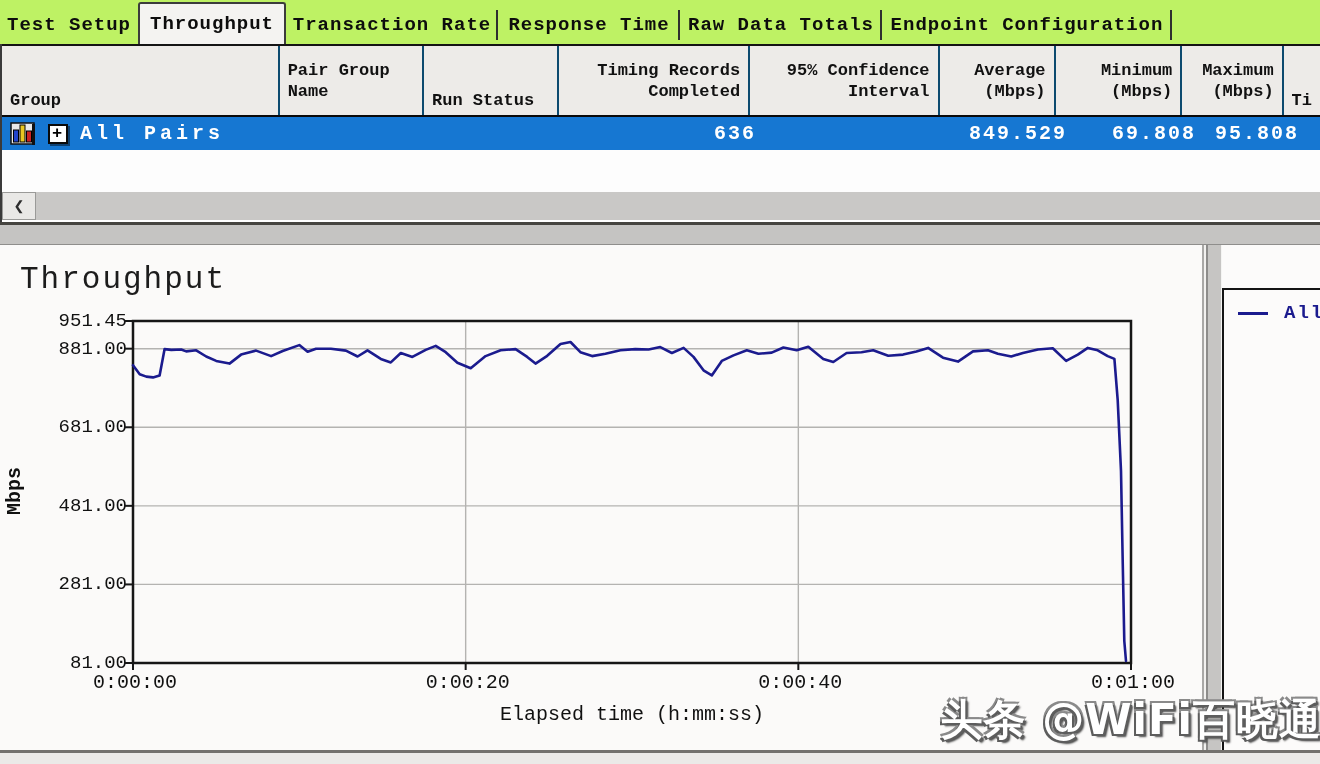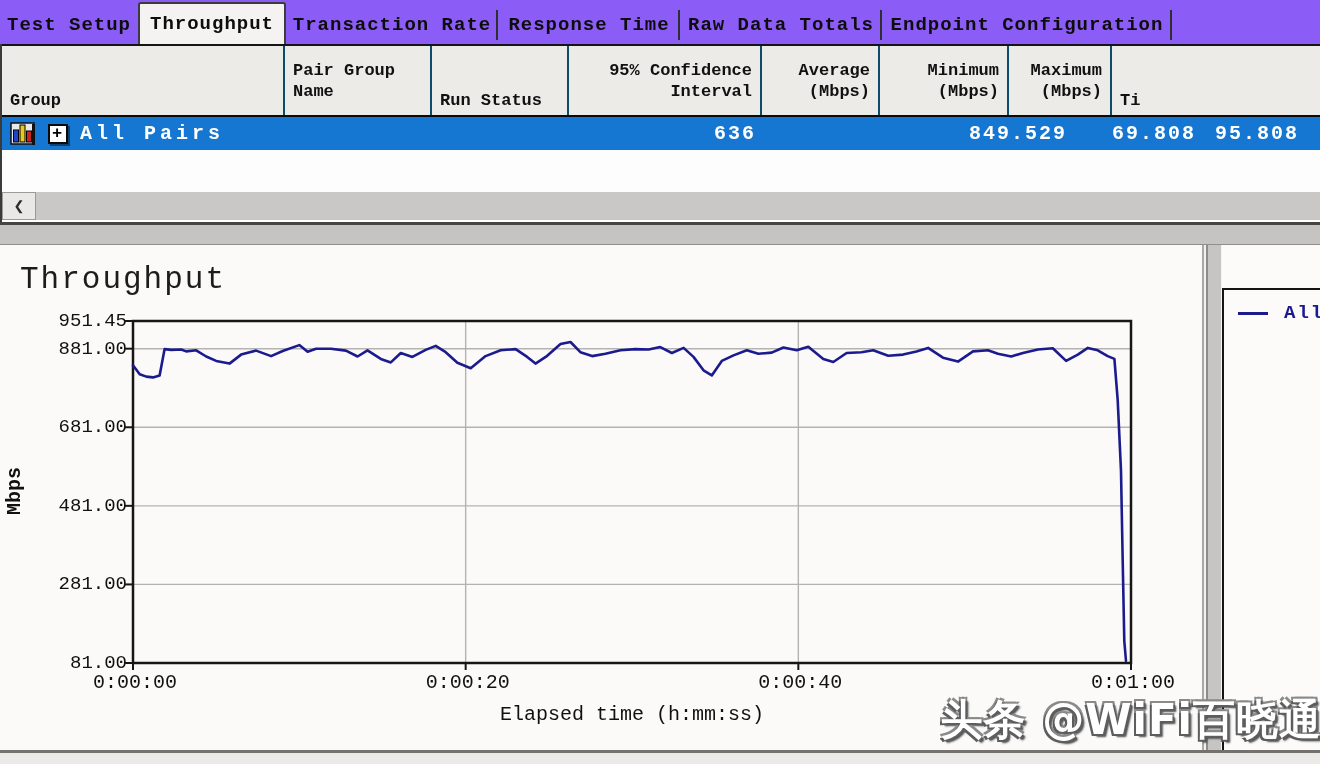--- a/index.html
+++ b/index.html
@@ -2,21 +2,21 @@
 <html><head>
 <meta charset="utf-8">
 <style>
   * { margin:0; padding:0; box-sizing:border-box; }
   html,body { width:1320px; height:764px; overflow:hidden; background:#eceae7; }
   body { font-family:"Liberation Mono","DejaVu Sans Mono",monospace; color:#111; }
   .screen { position:relative; width:1320px; height:764px; background:#f2f1ef; overflow:hidden; }
 
   
   .tabbar { position:absolute; left:0; top:0; width:1320px; height:44px;
-            background:#8b5cf6; display:flex; align-items:stretch; }
+            background:#bef264; display:flex; align-items:stretch; }
   .tab { position:relative; display:flex; align-items:center; justify-content:center;
          font-weight:bold; font-size:19px; letter-spacing:1px; margin-top:6px;
          color:#0d0d0d; cursor:default; white-space:nowrap; }
   .tab:not(.active):not(.no-sep)::after { content:""; position:absolute; right:0; top:4px; bottom:4px;
          width:2px; background:#2f2f2f; }
   .tab.active { margin-top:2px; background:#f4f3f1;
          border:2px solid #3c3c3c; border-bottom:none; border-radius:3px 3px 0 0; }
   .tab-0{width:138px;} .tab-1{width:148px;} .tab-2{width:212px;} .tab-3{width:182px;}
   .tab-4{width:202px;} .tab-5{width:290px;}
 
@@ -114,20 +114,22 @@
         <span>Endpoint Configuration</span>
       </div>
   </div>
 
   <div class="table-section">
     <div class="header-row">
       <div class="hcell c0 hc-lb">Group</div>
       <div class="hcell c1 hc-lc">Pair Group
 Name</div>
       <div class="hcell c2 hc-lb">Run Status</div>
+      <div class="hcell c3 hc-rc">Timing Records
+Completed</div>
       <div class="hcell c4 hc-rc">95% Confidence
 Interval</div>
       <div class="hcell c5 hc-rc">Average
 (Mbps)</div>
       <div class="hcell c6 hc-rc">Minimum
 (Mbps)</div>
       <div class="hcell c7 hc-rc">Maximum
 (Mbps)</div>
       <div class="hcell c8 hc-lb">Ti</div>
     </div>

